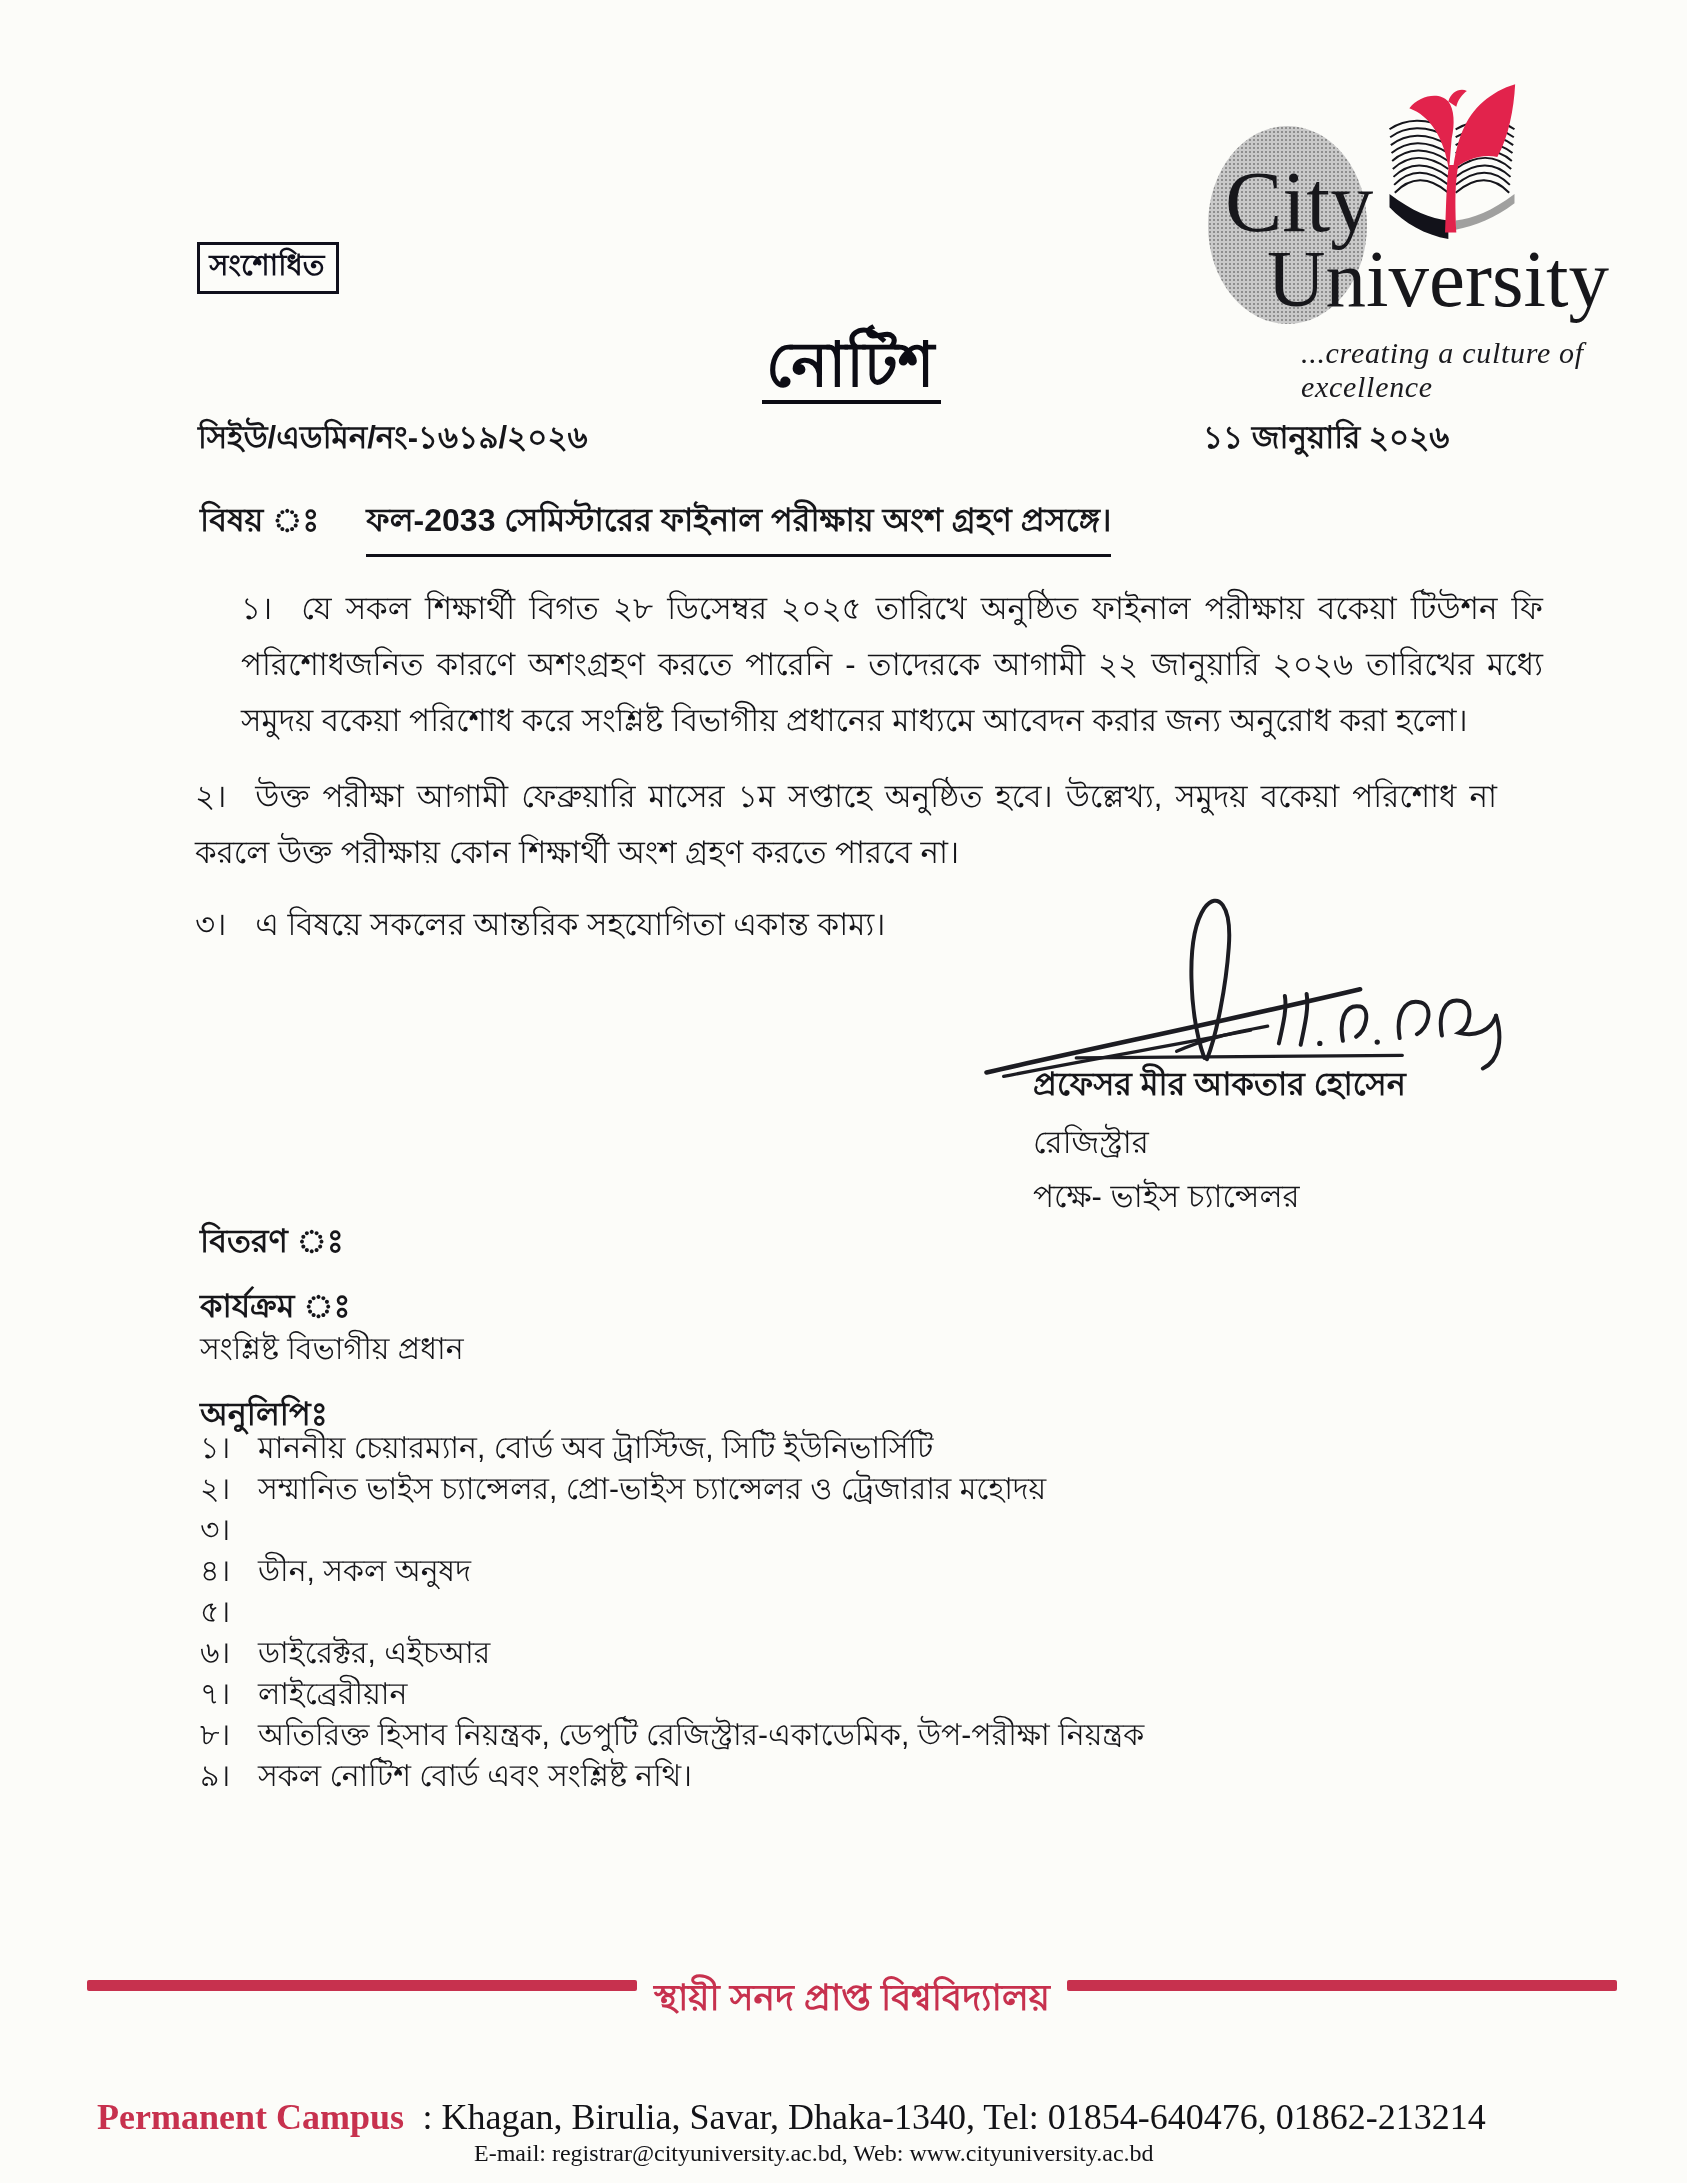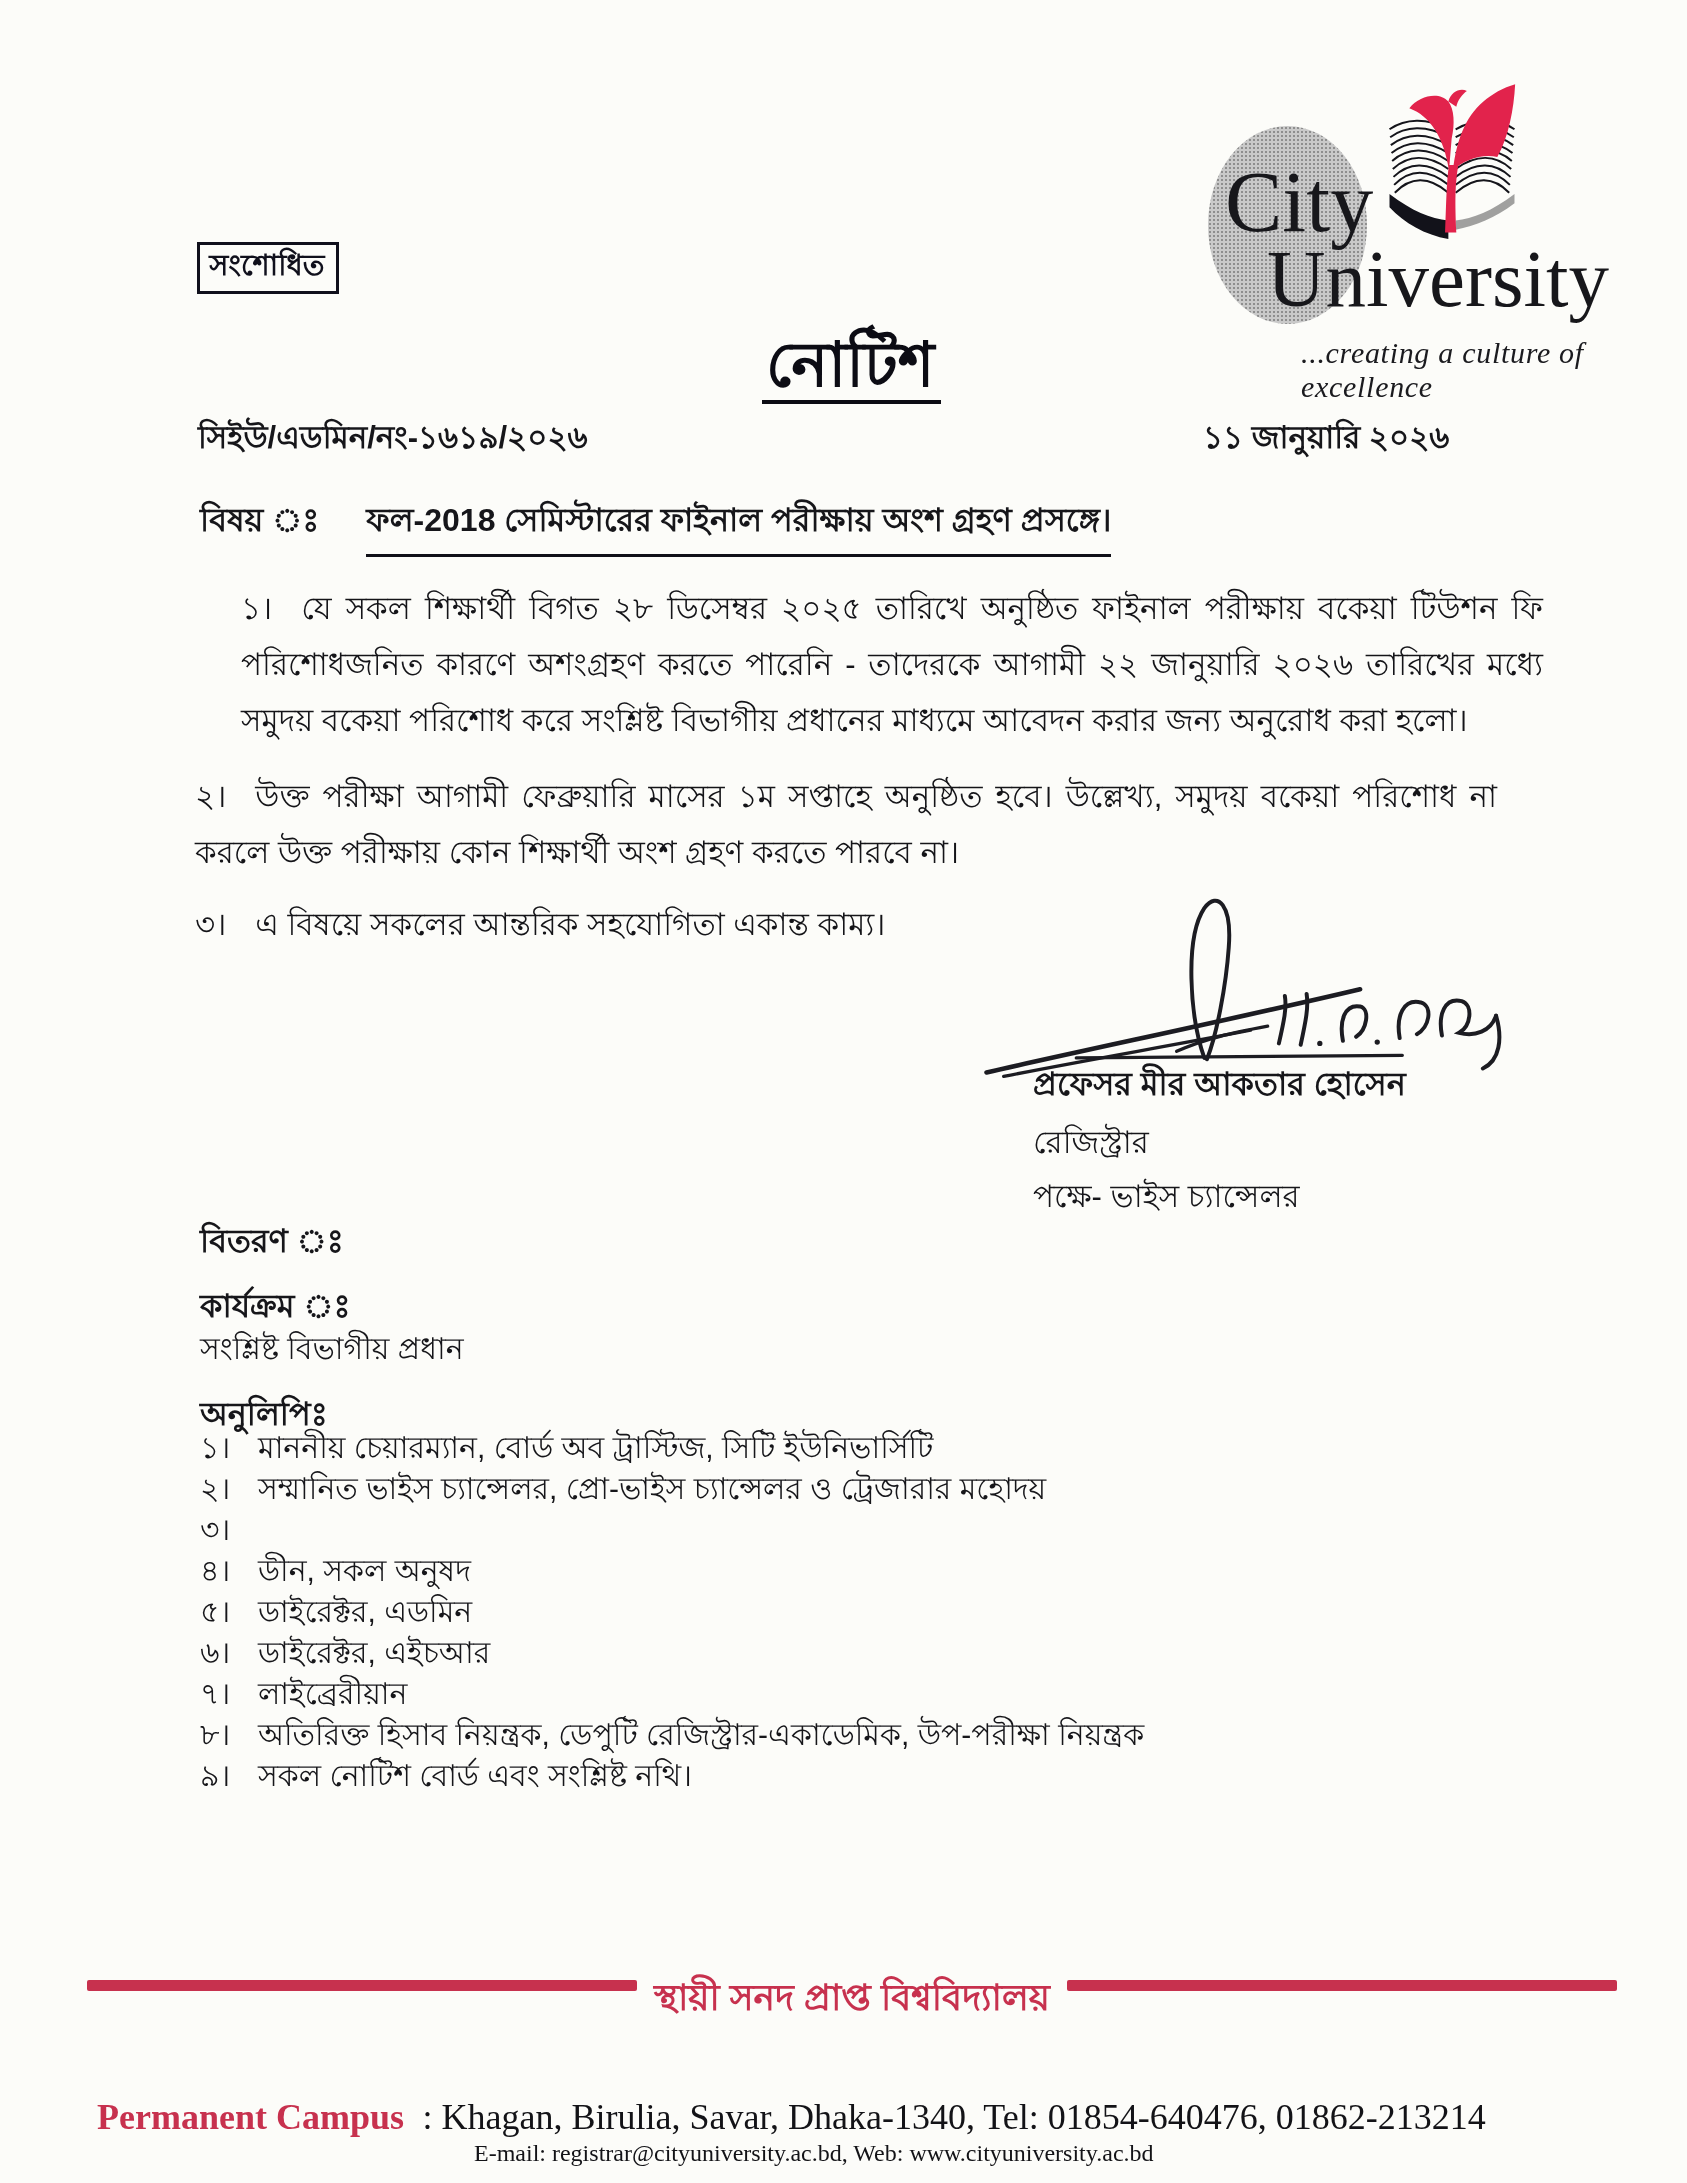--- a/index.html
+++ b/index.html
@@ -150,21 +150,21 @@
   <div class="abs logo-tagline">...creating a culture of excellence</div>
 </div>
 
 <div class="abs doc-title">নোটিশ</div>
 
 <div class="abs ref-no">সিইউ/এডমিন/নং-১৬১৯/২০২৬</div>
 <div class="abs doc-date">১১ জানুয়ারি ২০২৬</div>
 
 <div class="abs subject-row">
   <span class="subject-label">বিষয় ঃ</span>
-  <span class="subject-text">ফল-2018 সেমিস্টারের ফাইনাল পরীক্ষায় অংশ গ্রহণ প্রসঙ্গে।</span>
+  <span class="subject-text">ফল-2033 সেমিস্টারের ফাইনাল পরীক্ষায় অংশ গ্রহণ প্রসঙ্গে।</span>
 </div>
 
 <div class="abs para p1">
   <span class="pnum">১।</span><span>যে সকল শিক্ষার্থী বিগত ২৮ ডিসেম্বর ২০২৫ তারিখে অনুষ্ঠিত ফাইনাল পরীক্ষায় বকেয়া টিউশন ফি পরিশোধজনিত কারণে অশংগ্রহণ করতে পারেনি - তাদেরকে আগামী ২২ জানুয়ারি ২০২৬ তারিখের মধ্যে সমুদয় বকেয়া পরিশোধ করে সংশ্লিষ্ট বিভাগীয় প্রধানের মাধ্যমে আবেদন করার জন্য অনুরোধ করা হলো।</span>
 </div>
 <div class="abs para p2">
   <span class="pnum">২।</span><span>উক্ত পরীক্ষা আগামী ফেব্রুয়ারি মাসের ১ম সপ্তাহে অনুষ্ঠিত হবে। উল্লেখ্য, সমুদয় বকেয়া পরিশোধ না করলে উক্ত পরীক্ষায় কোন শিক্ষার্থী অংশ গ্রহণ করতে পারবে না।</span>
 </div>
 <div class="abs para p3">
   <span class="pnum">৩।</span><span>এ বিষয়ে সকলের আন্তরিক সহযোগিতা একান্ত কাম্য।</span>
@@ -212,21 +212,20 @@
   </div>
   <div class="cc-row">
     <span class="cc-num">৩।</span>
   </div>
   <div class="cc-row">
     <span class="cc-num">৪।</span>
     <span class="cc-text">ডীন, সকল অনুষদ</span>
   </div>
   <div class="cc-row">
     <span class="cc-num">৫।</span>
-    <span class="cc-text">ডাইরেক্টর, এডমিন</span>
   </div>
   <div class="cc-row">
     <span class="cc-num">৬।</span>
     <span class="cc-text">ডাইরেক্টর, এইচআর</span>
   </div>
   <div class="cc-row">
     <span class="cc-num">৭।</span>
     <span class="cc-text">লাইব্রেরীয়ান</span>
   </div>
   <div class="cc-row">

